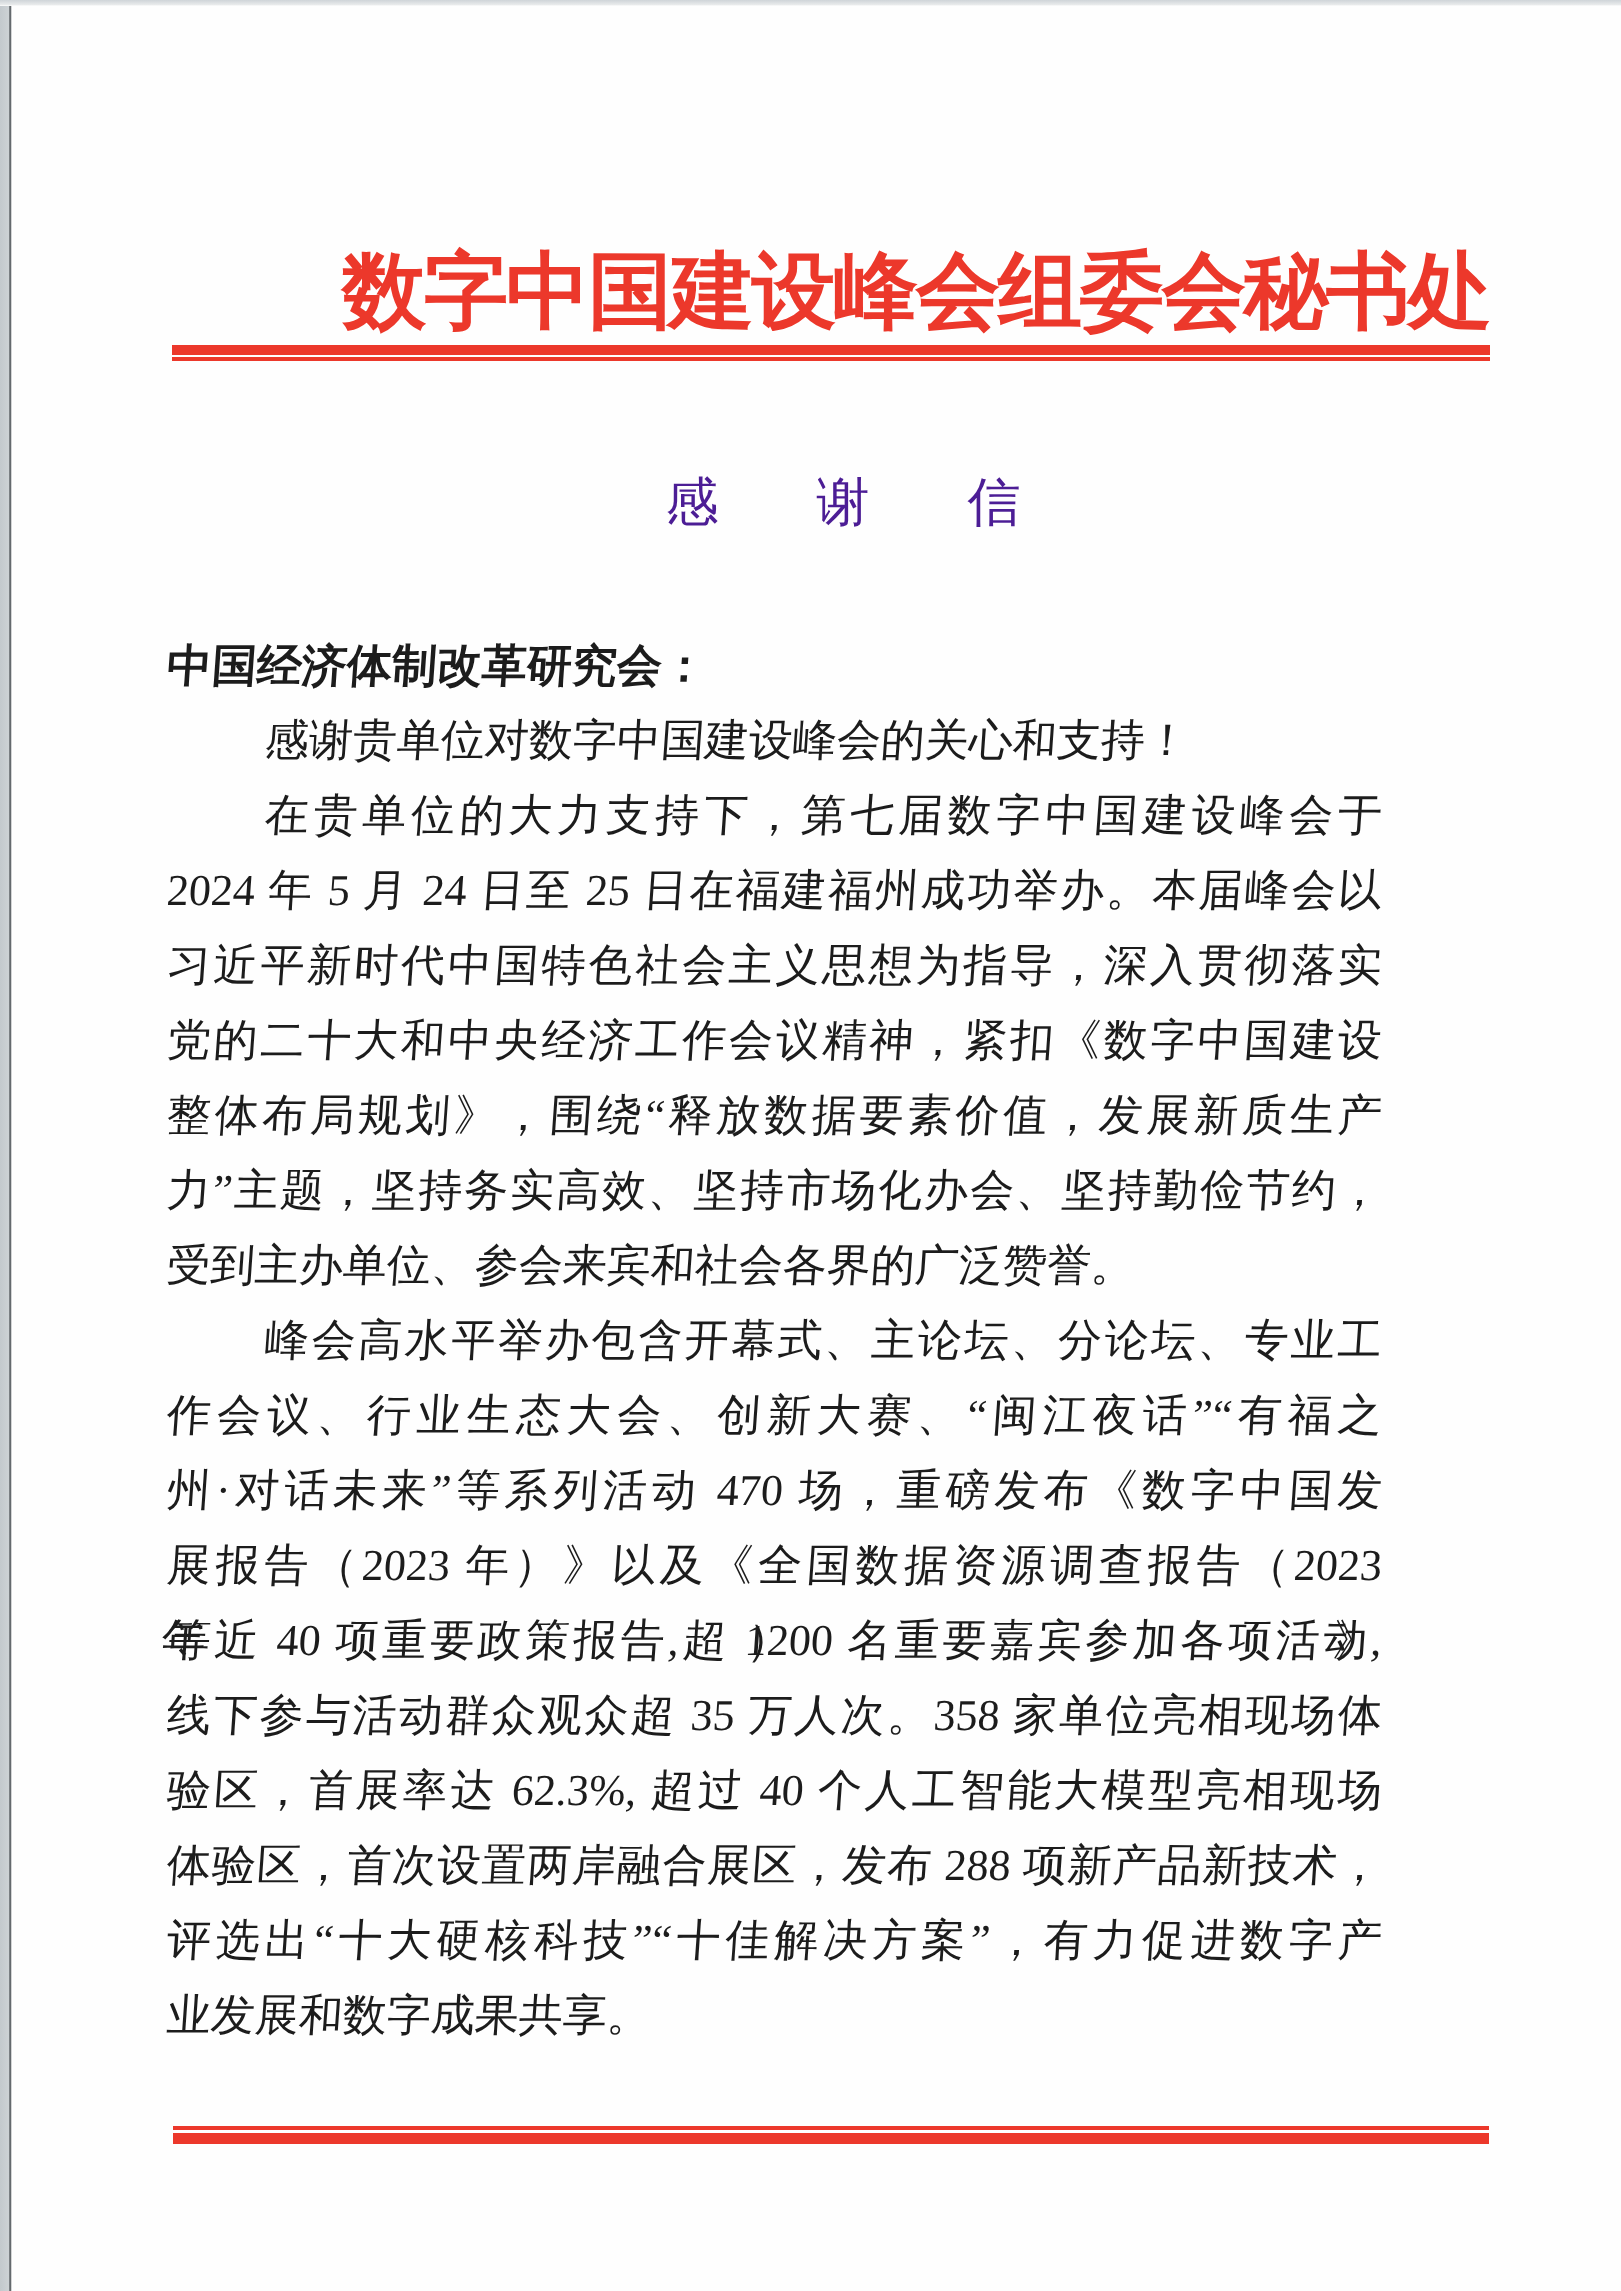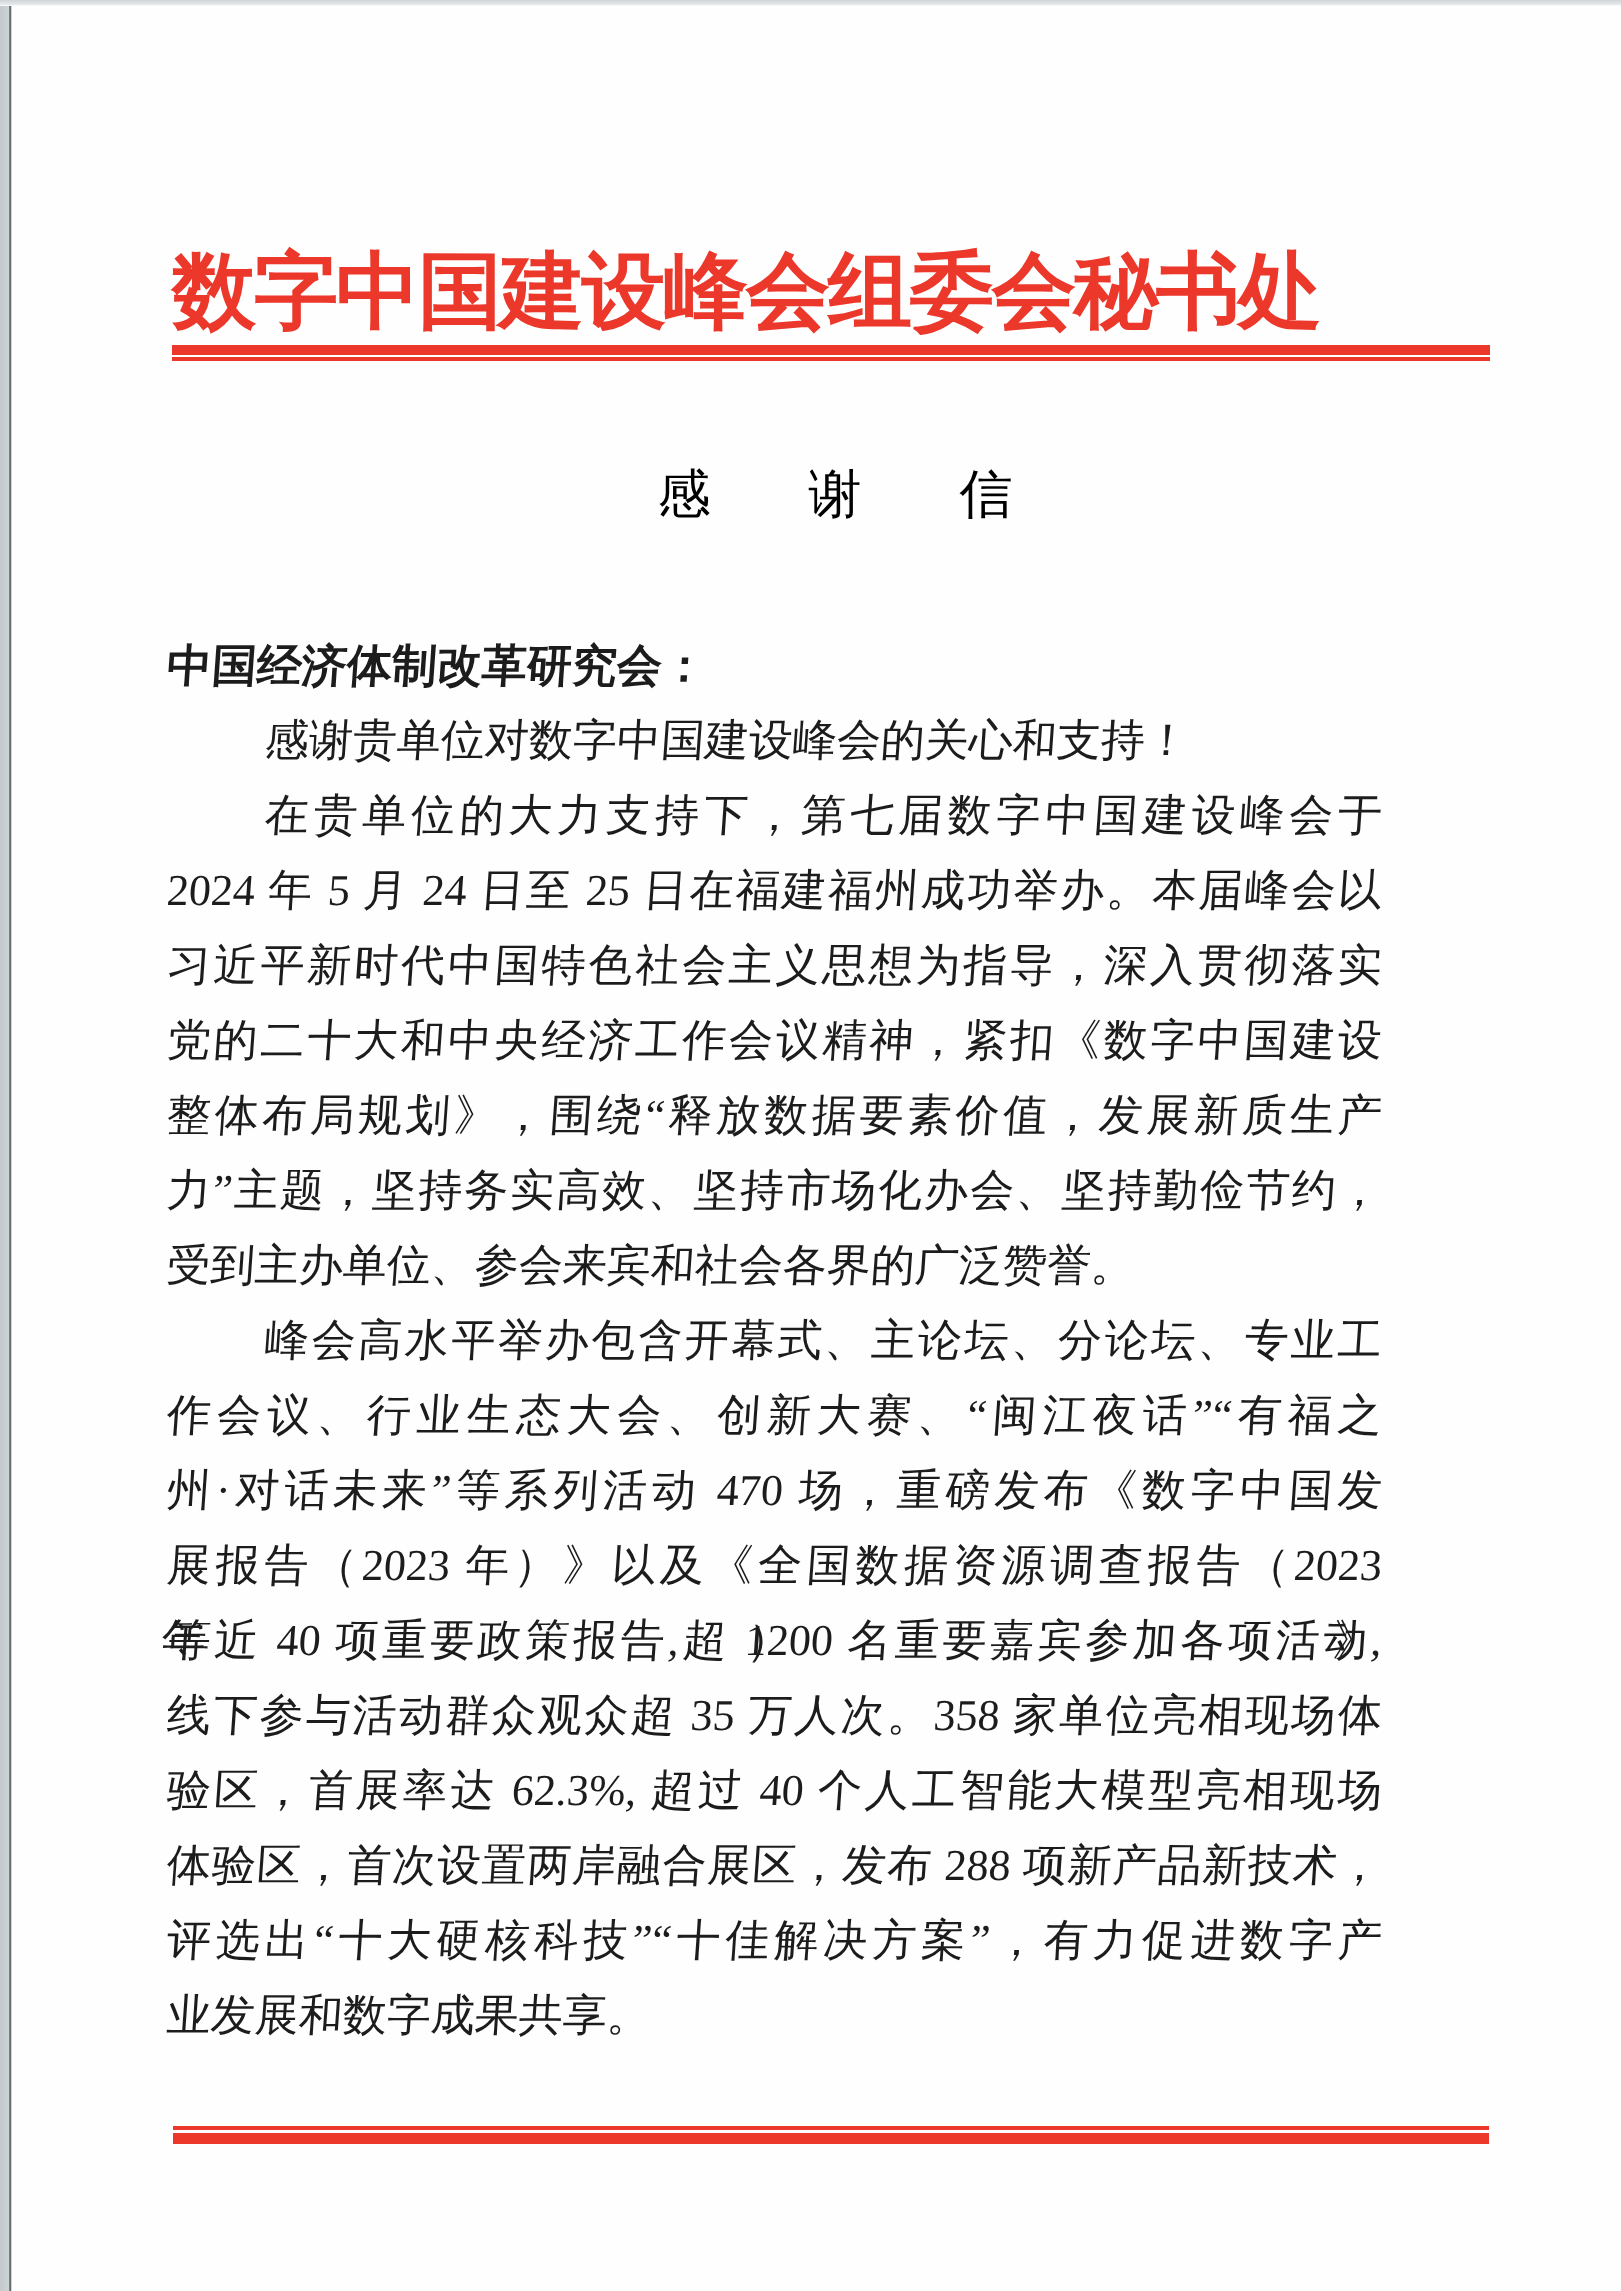--- a/index.html
+++ b/index.html
@@ -17,46 +17,46 @@
     background: linear-gradient(to right, #c3c9cd 0px, #cdd2d5 8.8px, #585d61 9.8px, #6a6f73 10.8px, #ffffff 11.8px);
   }
   .scan-edge-top {
     position: absolute; left: 0; top: 0; right: 0; height: 5.9px;
     background: linear-gradient(to bottom, #cfd4d8, #e9ebec 80%, #ffffff);
   }
   
   .org-name {
     position: absolute;
     left: 172px; top: 243px; width: 1318px;
-    text-align: left;
+    text-align: right;
     font-size: 84px;
     line-height: 98px;
     font-weight: bold;
     letter-spacing: -2px;
     color: #ec382b;
     font-family: "Liberation Serif", serif;
     white-space: nowrap;
   }
   .rule { position: absolute; background: #ec382b; }
   .rule-top-thick  { left: 172px; top: 345px; width: 1318px; height: 9.8px; }
   .rule-top-thin   { left: 172px; top: 357px; width: 1318px; height: 3.9px;  }
   .rule-bottom-thin  { left: 173px; top: 2126px; width: 1316px; height: 3.9px;  }
   .rule-bottom-thick { left: 173px; top: 2133px; width: 1316px; height: 10.8px; }
   
   .title {
     position: absolute;
     left: 172px; top: 459px; width: 1318px;
-    margin: 4px;
+    margin: 12px;
     text-align: center;
     font-size: 53px;
     line-height: 63px;
     font-weight: normal;
     letter-spacing: 22.5px;
     text-indent: 22.5px;
-    color: #000000;
+    color: #4c1d95;
     white-space: nowrap;
   }
   
   .letter-body {
     position: absolute;
     left: 167px; top: 628px; width: 1215px;
     font-size: 44px;
     color: #1c1c1c;
   }
   .line {

